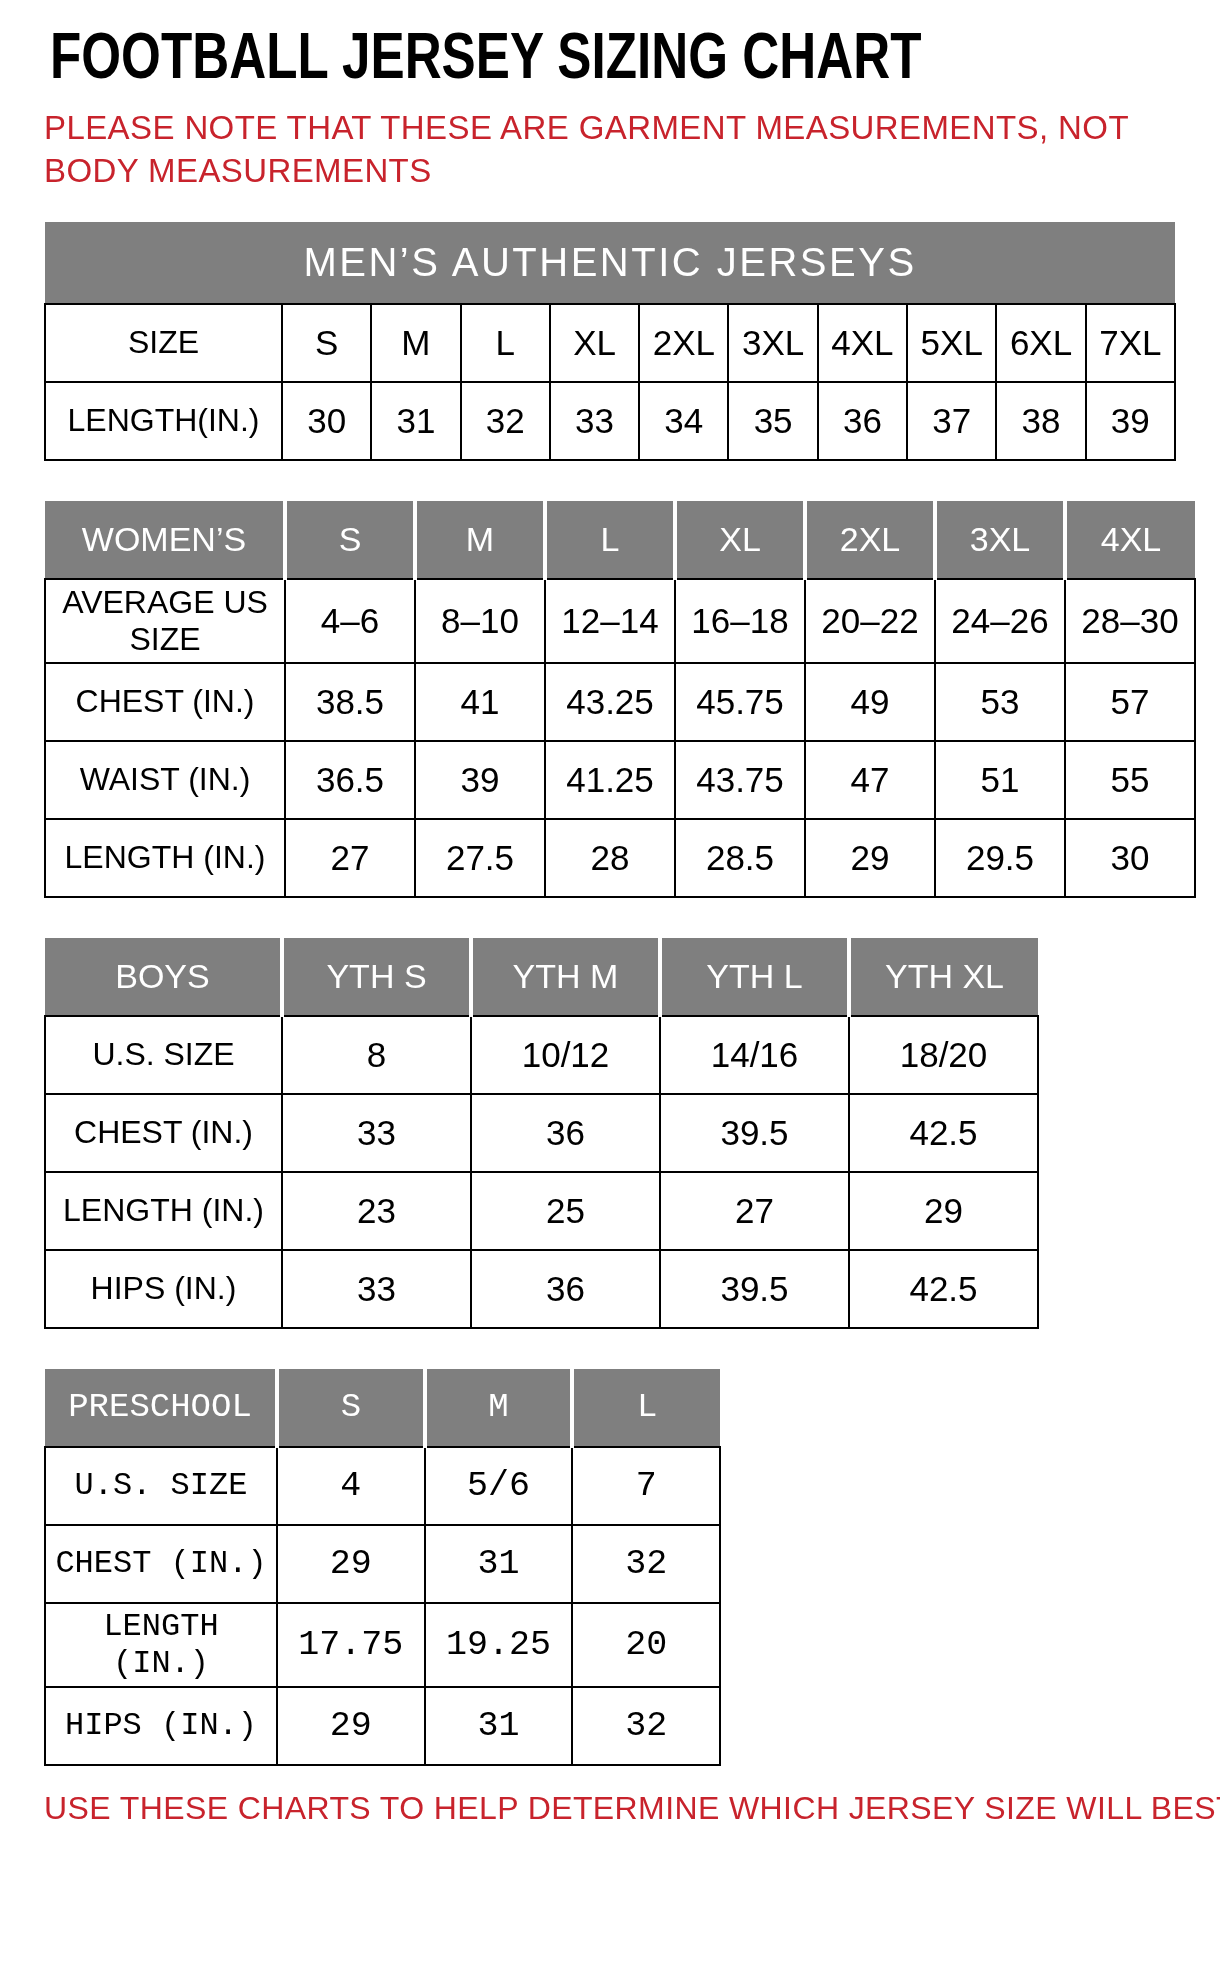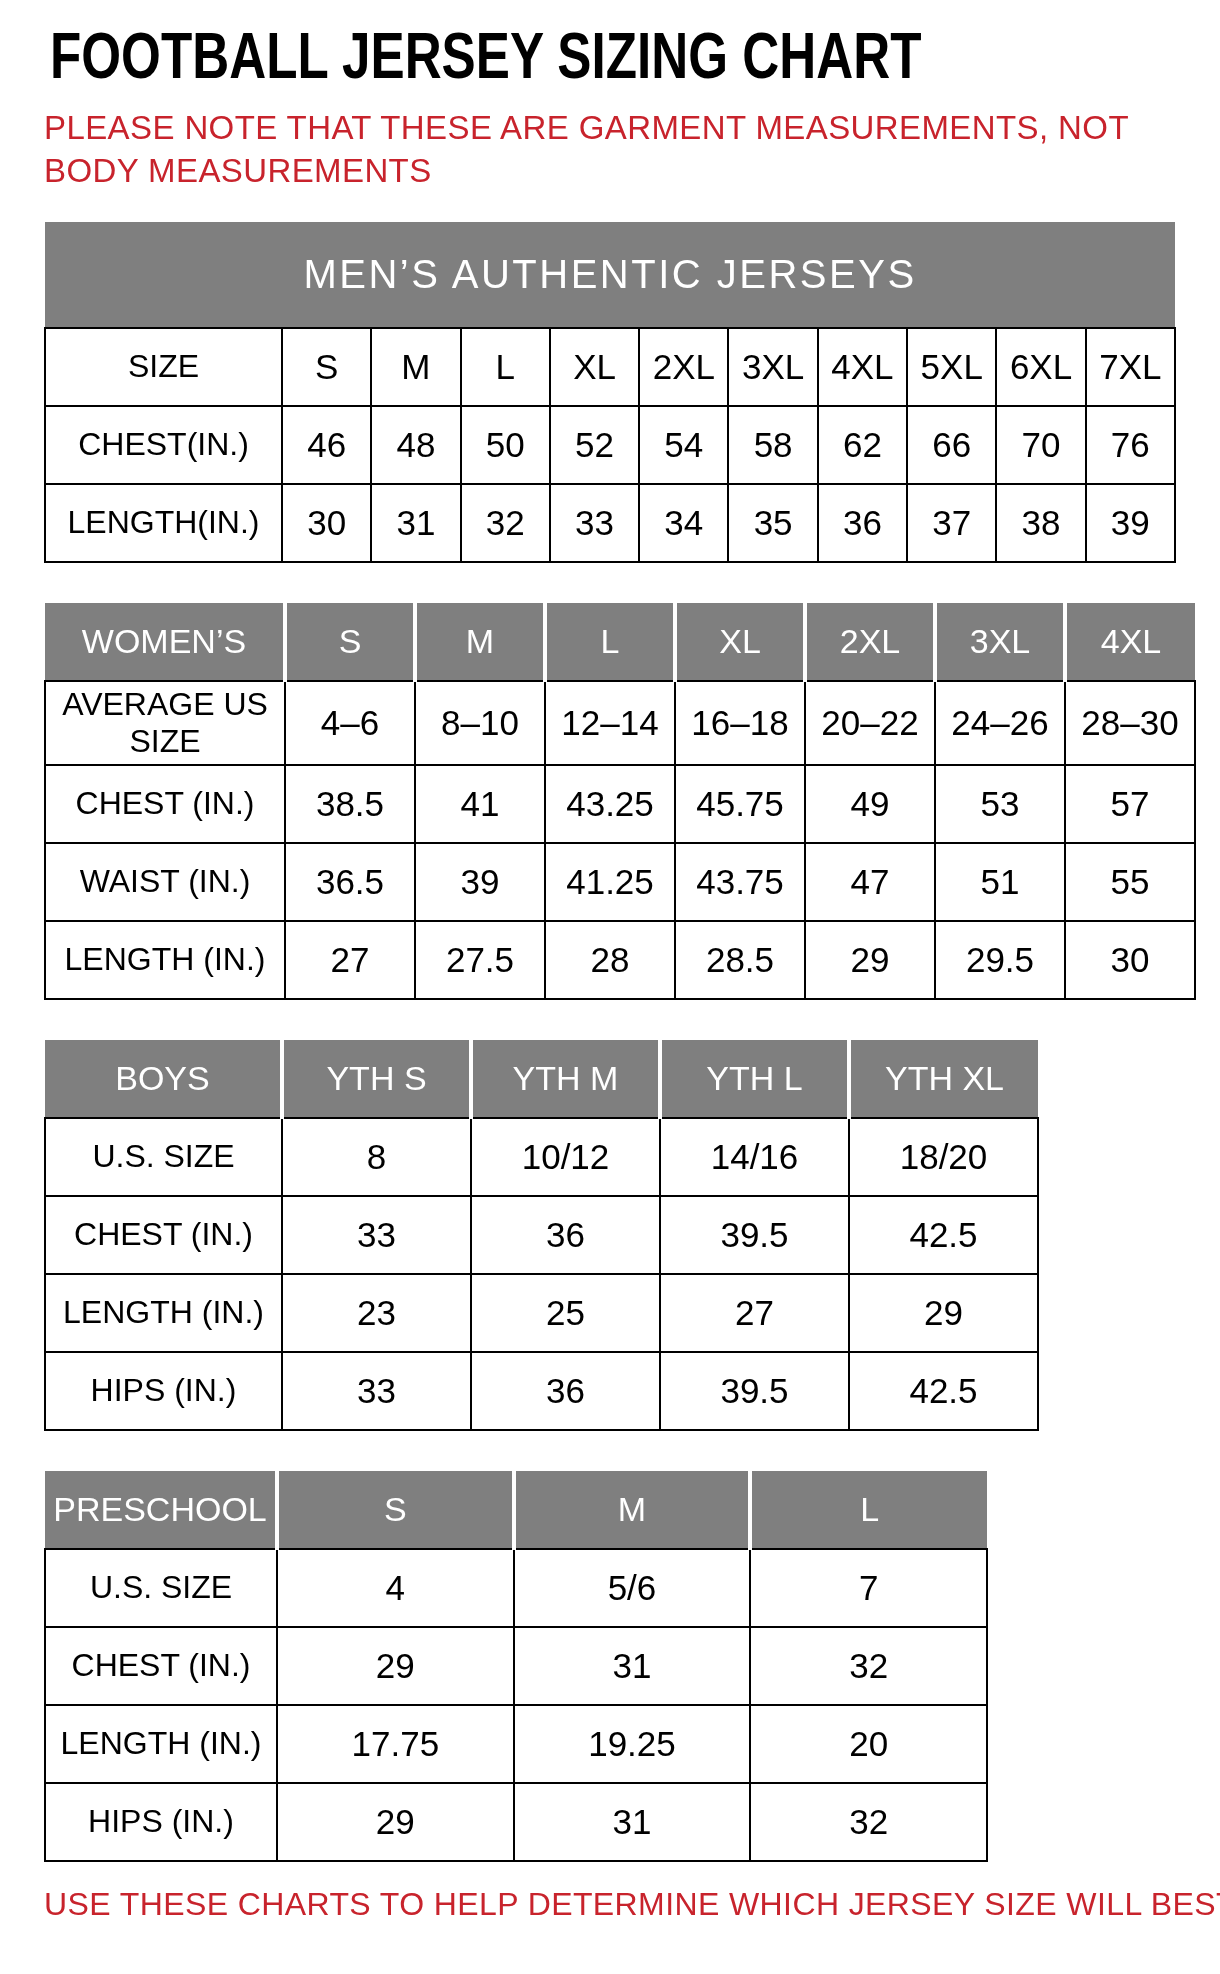--- a/index.html
+++ b/index.html
@@ -53,37 +53,37 @@
     vertical-align: middle;
     height: 78px;
     padding: 4px 6px;
     font-size: 35px;
   }
   .tbl td.lbl { font-size: 32px; }
   .tbl td.bar {
     background: var(--header-gray);
     color: var(--header-text);
     border: 0;
-    height: 106px;
+    height: 82px;
     font-size: 40px;
     letter-spacing: 2.5px;
   }
   .tbl td.hdr {
     background: var(--header-gray);
     color: var(--header-text);
     border: 0;
     border-left: 4px solid #ffffff;
     font-size: 34px;
   }
   .tbl tr > td.hdr:first-child { border-left: 0; }
 
   table.mens { width: 1132px; margin-top: 30px; }
   table.womens { width: 1152px; }
   table.boys { width: 995px; }
-  table.preschool { width: 944px; }
+  table.preschool { width: 677px; font-family: Liberation Mono, monospace; }
   .mens col.cl { width: 237px; }
   .womens col.cl { width: 240px; }
   .boys col.cl { width: 237px; }
   .preschool col.cl { width: 232px; }
 
   .footer {
     margin: 24px 0 0 0;
     color: var(--accent-red);
     font-size: 32px;
     letter-spacing: 0.4px;
@@ -115,33 +115,20 @@
         <td class="val">L</td>
         <td class="val">XL</td>
         <td class="val">2XL</td>
         <td class="val">3XL</td>
         <td class="val">4XL</td>
         <td class="val">5XL</td>
         <td class="val">6XL</td>
         <td class="val">7XL</td>
       </tr>
       <tr>
-        <td class="lbl">CHEST(IN.)</td>
-        <td class="val">46</td>
-        <td class="val">48</td>
-        <td class="val">50</td>
-        <td class="val">52</td>
-        <td class="val">54</td>
-        <td class="val">58</td>
-        <td class="val">62</td>
-        <td class="val">66</td>
-        <td class="val">70</td>
-        <td class="val">76</td>
-      </tr>
-      <tr>
         <td class="lbl">LENGTH(IN.)</td>
         <td class="val">30</td>
         <td class="val">31</td>
         <td class="val">32</td>
         <td class="val">33</td>
         <td class="val">34</td>
         <td class="val">35</td>
         <td class="val">36</td>
         <td class="val">37</td>
         <td class="val">38</td>

